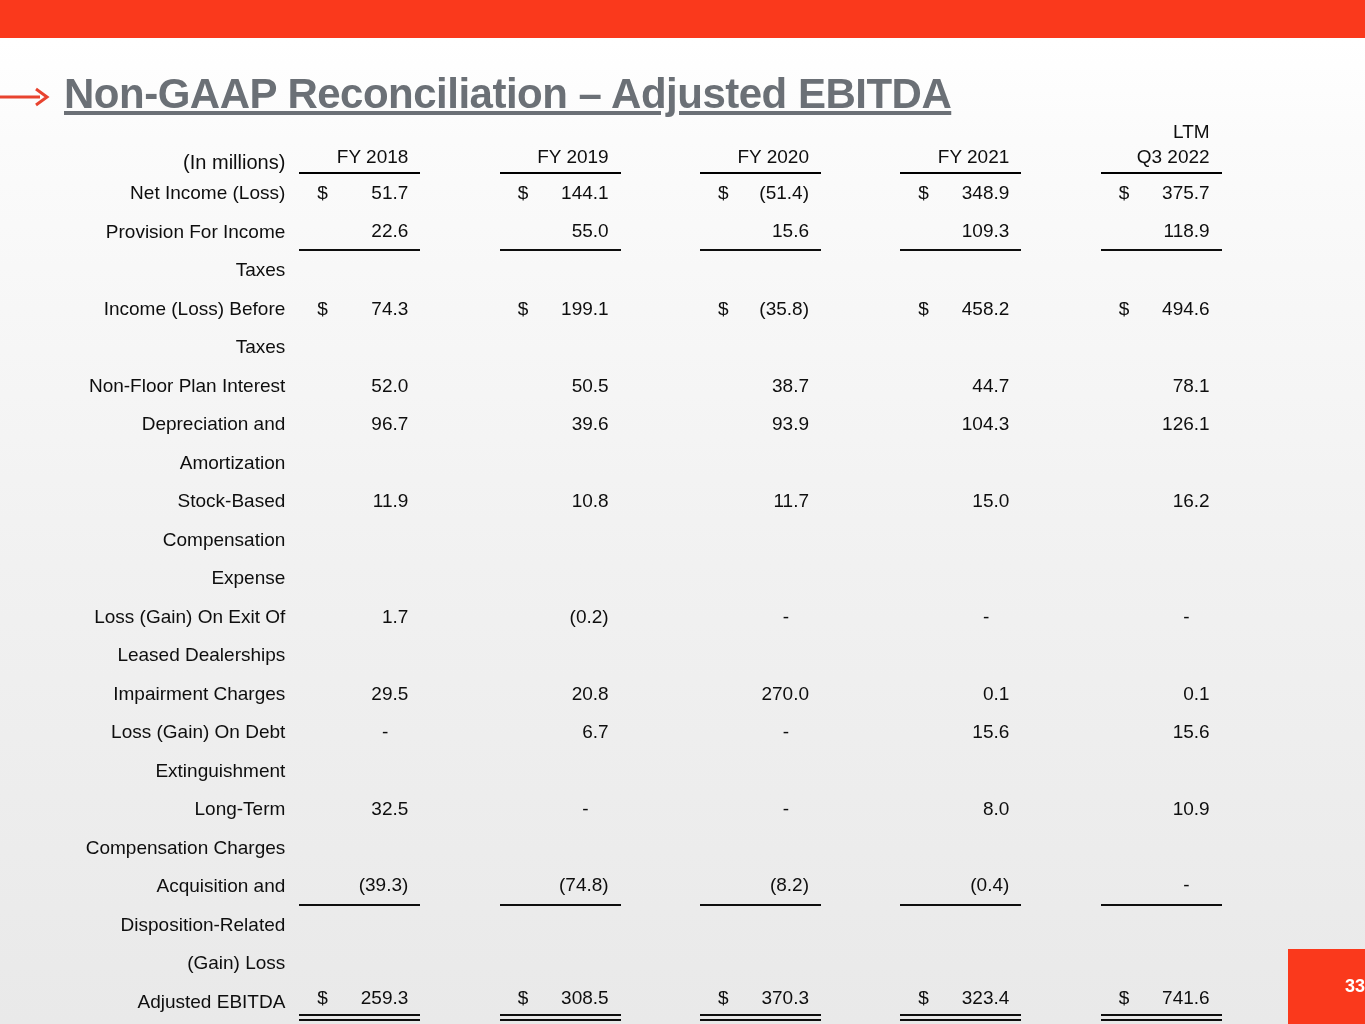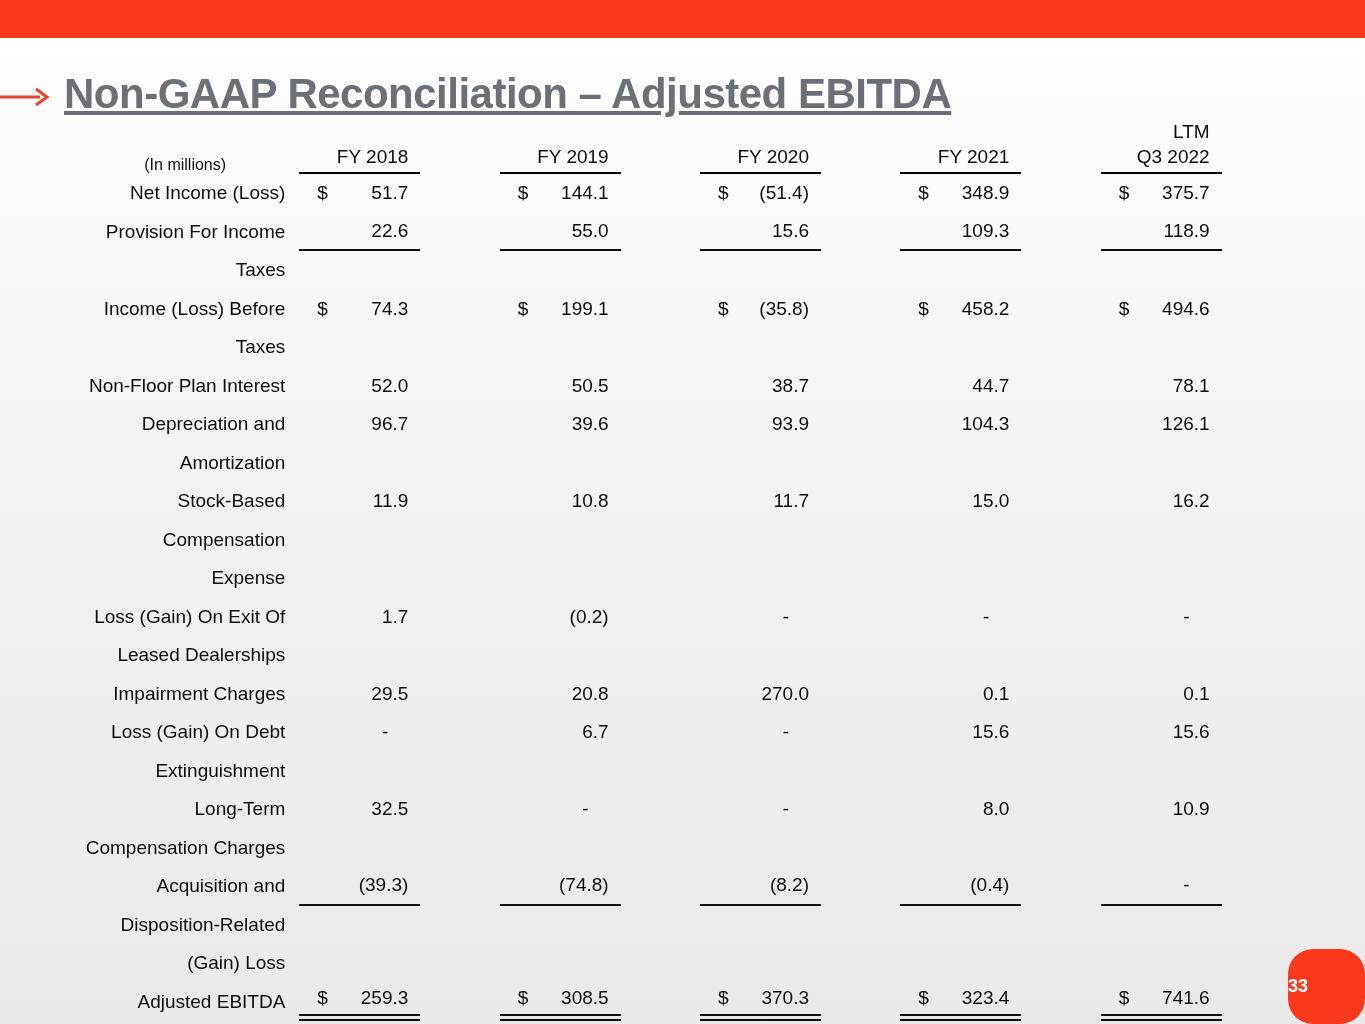--- a/index.html
+++ b/index.html
@@ -14,21 +14,21 @@
   .arrow { position:absolute; left:0; top:86px; }
 
   .title { position:absolute; left:64px; top:70px; font-size:42px; font-weight:bold;
     color:#6b7076; letter-spacing:-0.5px;text-decoration:underline; }
 
   table.fin { position:absolute; left:85px; top:118px; width:1202px;
     border-collapse:collapse; table-layout:fixed; font-size:19px; color:#0e0e0e; }
   table.fin th, table.fin td { padding:0; font-weight:normal; }
 
   thead th { vertical-align:bottom; height:56px; }
-  th.units { text-align:center; font-size:16px; padding-bottom:9px; }
+  th.units { text-align:right; font-size:20px; padding-bottom:9px; }
   .mhead { margin-left:14px; width:121px; border-bottom:2px solid #000;
     text-align:right; padding-right:12px; padding-bottom:3px; }
   .mhead div { line-height:25px; }
 
   tbody td { vertical-align:top; }
   td.label-cell { width:527px; line-height:38.5px; white-space:pre-line;text-align:right; }
   td.label-cell.ind { padding-left:13px; }
   td.ycol { width:135px; }
 
   .money { margin-left:14px; width:121px; height:38.5px; display:flex;
@@ -42,21 +42,21 @@
   .note { position:absolute; left:85px; top:928px; font-size:15.5px; color:#0e0e0e; }
 
   .footer-logos { position:absolute; left:58px; top:962px; display:flex; align-items:flex-start; }
   .echopark { margin-left:38px; padding-top:4px; }
   .echopark .row { font-size:27px; font-weight:bold; line-height:28px; }
   .echo { color:#5aa63c; }
   .park { color:#33383d; }
   .ep-sub { font-size:8px; letter-spacing:4.5px; color:#6d7278; text-align:center; margin-top:3px; }
 
   .page-box { position:absolute; left:1288px; top:949px; width:77px; height:75px;
-    background:#fa391c; display:flex; align-items:center; justify-content:flex-start;border-radius:25px; }
+    background:#fa391c; display:flex; align-items:center; justify-content:flex-end; }
   .page-num { color:#ffffff; font-weight:bold; font-size:18px; }
 </style>
 </head>
 <body>
 
 <div class="slide">
 
   <div class="top-bar"></div>
 
   <svg class="arrow" width="50" height="22" viewBox="0 0 50 22">

